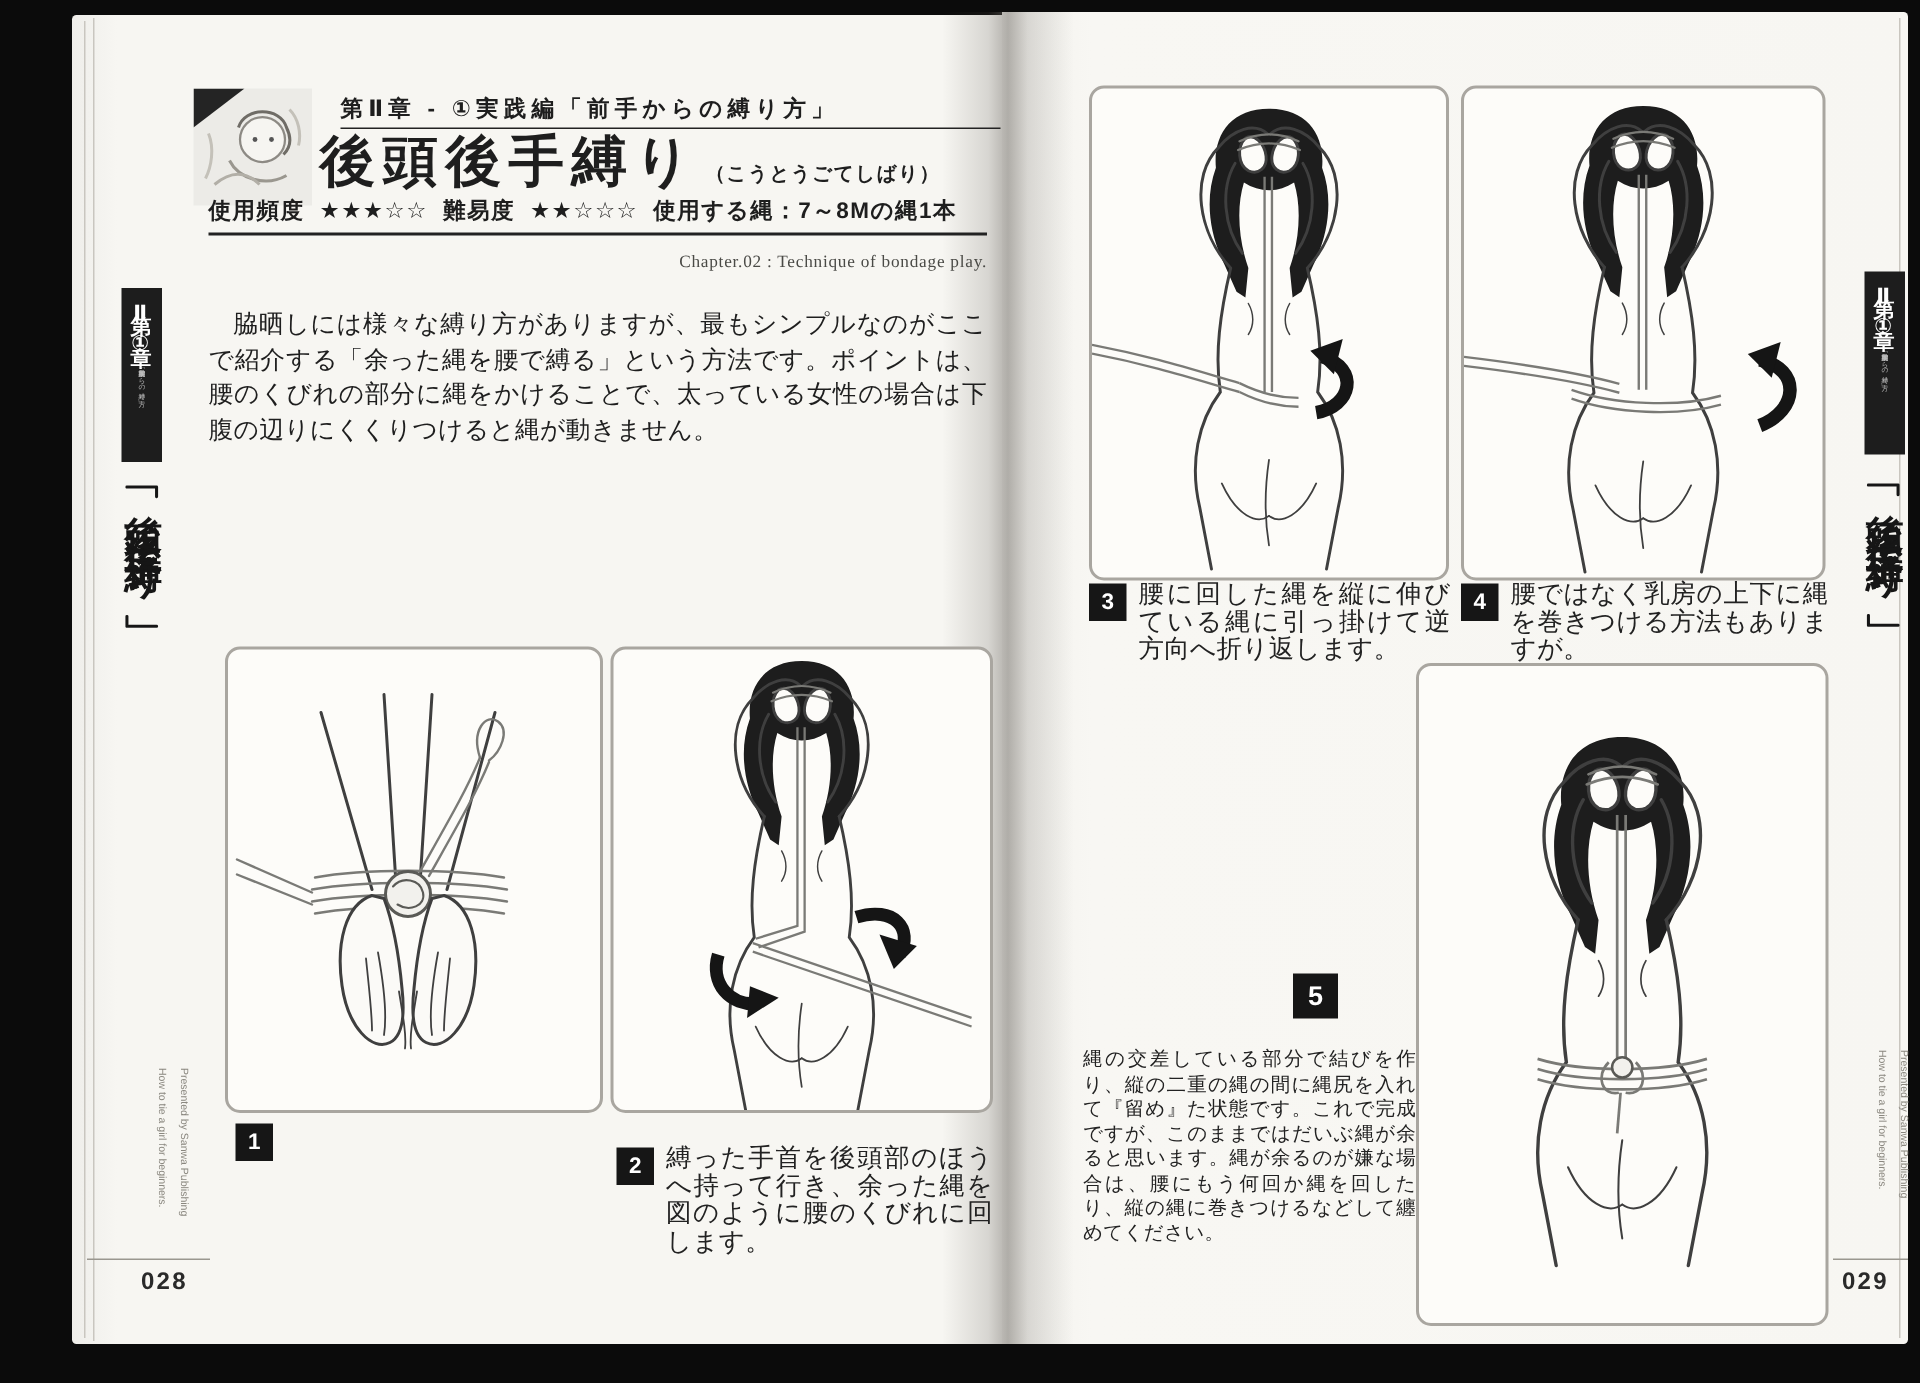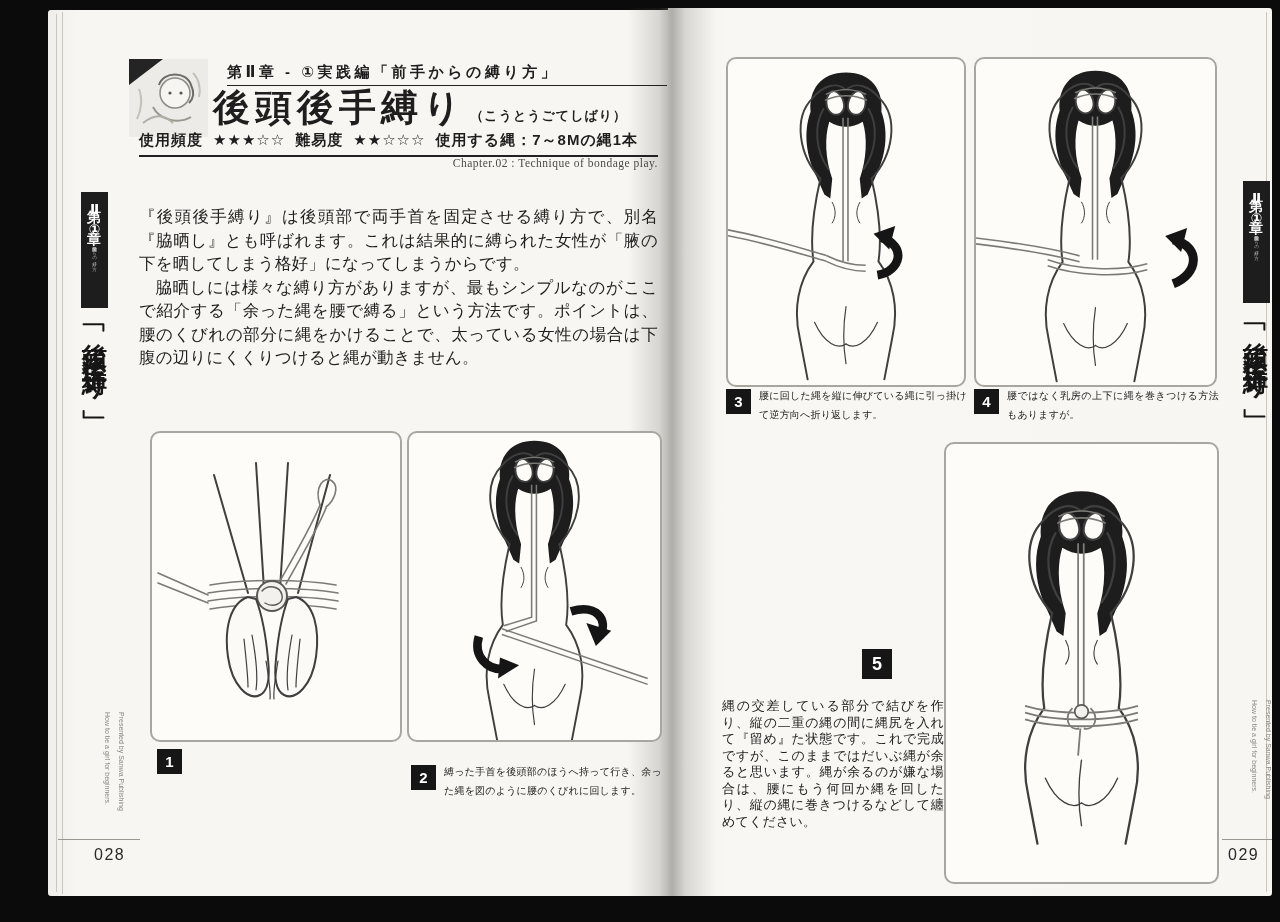--- a/index.html
+++ b/index.html
@@ -26,29 +26,29 @@
   .bodytext{width:519px;font-size:16.5px;line-height:23.5px;text-align:justify;letter-spacing:0.2px;}
   .bodytext p{margin:0;}
   .bodytext p.indent{text-indent:1em;}
   
   .panel{border:2px solid #a9a6a0;border-radius:10px;background:#fdfcf9;overflow:hidden;}
   .panel svg{display:block;width:100%;height:100%;}
   
   .badge{background:#161616;color:#fff;font-weight:bold;display:flex;align-items:center;justify-content:center;}
   .badge.small{width:25px;height:25px;font-size:15px;}
   .badge.big{width:30px;height:30px;font-size:18px;}
-  .caption{font-size:10px;line-height:18.5px;text-align:justify;letter-spacing:0.2px;color:#222;}
+  .caption{font-size:17px;line-height:18.5px;text-align:justify;letter-spacing:0.2px;color:#222;}
   .caption5{font-size:13px;line-height:16.5px;text-align:justify;letter-spacing:0.2px;color:#222;margin-top:11px;}
   
   .tab-black{background:#1d1d1d;color:#fff;display:flex;flex-direction:column;align-items:center;}
   .tab-black .tb-main{writing-mode:vertical-rl;font-size:14px;font-weight:bold;letter-spacing:2px;padding-top:7px;}
   .tab-black .tb-sub{writing-mode:vertical-rl;font-size:4.5px;color:#bdbdbd;margin-top:4px;line-height:1.6;}
   .v-title{writing-mode:vertical-rl;font-size:25px;font-weight:bold;letter-spacing:7px;color:#161616;}
   .footer-en{writing-mode:vertical-lr;text-orientation:sideways;font-size:7px;color:#8a877f;line-height:2.1;}
-  .pagenum{font-size:16px;letter-spacing:1.5px;color:#2a2a2a;}
+  .pagenum{font-size:16px;letter-spacing:1.5px;color:#2a2a2a;font-weight:bold;}
   .pagenum-rule{height:1px;background:#9a978f;}
 </style>
 </head>
 <body>
 
 <svg width="0" height="0" style="position:absolute">
   <defs>
     <g id="fig-back" stroke="#3f3f3f" stroke-width="2" fill="none" stroke-linecap="round">
       <path fill="#1d1d1d" stroke="none" d="M120 8 C94 8 82 26 84 48 C76 70 80 94 90 114 L98 132 L104 136 L106 116 C99 96 98 74 103 58 C114 65 126 65 137 58 C142 74 141 96 134 116 L136 136 L142 132 L150 114 C160 94 164 70 156 48 C158 26 146 8 120 8 Z"></path>
       <path d="M94 116 C72 92 66 54 86 34 C96 22 110 17 119 25"></path>
@@ -100,24 +100,23 @@
   </div>
 
   <div class="abs chapter-line" style="left:215px;top:63px;width:440px;margin-left:12px;">第Ⅱ章 - ①実践編「前手からの縛り方」</div>
   <div class="abs" style="left:213px;top:89px;white-space:nowrap;">
     <span class="big-title">後頭後手縛り</span>
     <span class="title-reading">（こうとうごてしばり）</span>
   </div>
   <div class="abs stars-row" style="left:139px;top:131px;">
     <span>使用頻度</span><span>★★★☆☆</span><span>難易度</span><span>★★☆☆☆</span><span>使用する縄：7～8Mの縄1本</span>
   </div>
-  <div class="abs chapter-en" style="left:139px;top:157px;">Chapter.02 : Technique of bondage play.</div>
+  <div class="abs chapter-en" style="left:139px;top:169px;">Chapter.02 : Technique of bondage play.</div>
 
   <div class="abs bodytext" style="left:139px;top:205px;">
-    <p>『後頭後手縛り』は後頭部で両手首を固定させる縛り方で、別名『脇晒し』とも呼ばれます。これは結果的に縛られた女性が「腋の下を晒してしまう格好」になってしまうからです。</p>
     <p class="indent">脇晒しには様々な縛り方がありますが、最もシンプルなのがここで紹介する「余った縄を腰で縛る」という方法です。ポイントは、腰のくびれの部分に縄をかけることで、太っている女性の場合は下腹の辺りにくくりつけると縄が動きません。</p>
   </div>
 
   <div class="abs panel" style="left:150px;top:431px;width:248px;height:307px;">
     <svg viewBox="0 0 248 307">
       <g stroke="#3f3f3f" stroke-width="2" fill="none" stroke-linecap="round">
         <path d="M62 42 L96 160"></path>
           <path d="M104 30 L112 156"></path>
         <path d="M136 30 L128 156"></path>
           <path d="M178 42 L146 160"></path>

